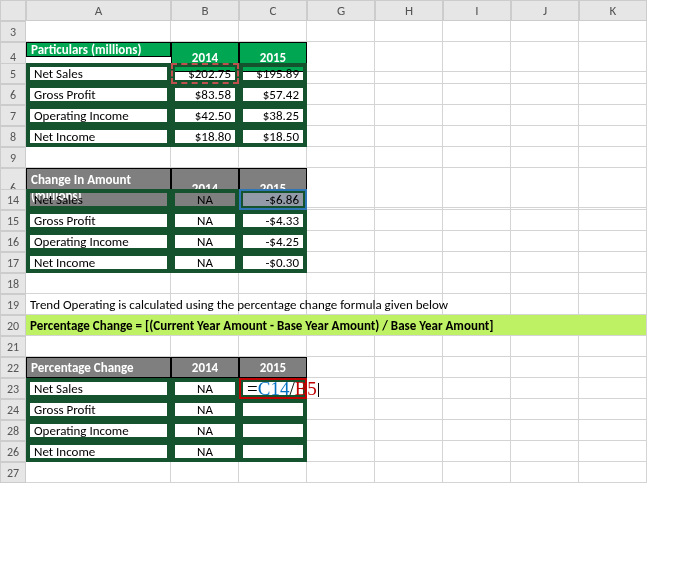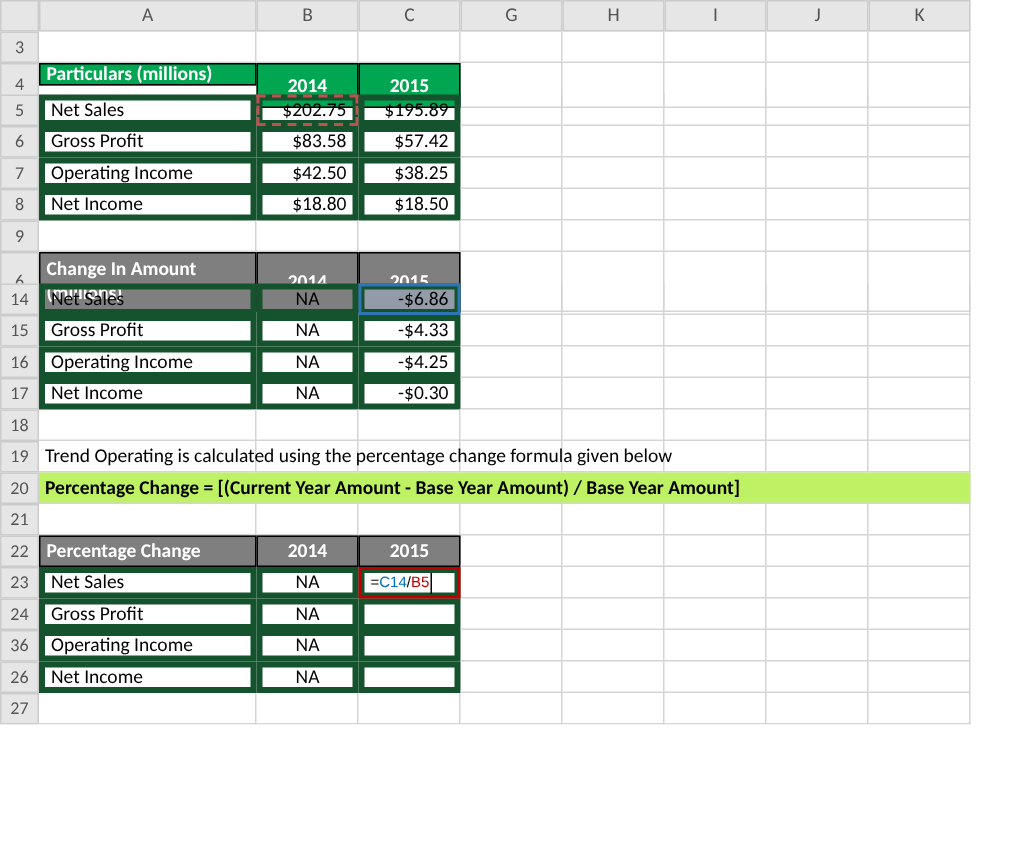--- a/index.html
+++ b/index.html
@@ -11,21 +11,21 @@
 .cell{border-right:1px solid #d4d4d4;border-bottom:1px solid #d4d4d4;display:flex;align-items:center;padding:0 4px;font-size:13px;overflow:visible;white-space:nowrap}
 .th-green{background:#00a651;color:#fff;font-weight:bold;border:1px solid #000;justify-content:flex-start}
 .th-green.ctr{justify-content:center}
 .th-gray{background:#7f7f7f;color:#fff;font-weight:bold;border:1px solid #000}
 .th-gray.ctr{justify-content:center}
 .td{border:4px solid #14532d;justify-content:flex-start}
 .td.ctr{justify-content:center}
 .td.rt{justify-content:flex-end}
 .sel-ref{outline:2px dashed #c0504d;outline-offset:-2px}
 .sel-cell-edit{outline:2px solid #c00000;outline-offset:-2px;position:relative;z-index:3}
-.formula-txt{font-family:Liberation Sans, sans-serif;font-size:10px}
+.formula-txt{font-family:Liberation Serif, serif;font-size:19px}
 .formula-txt .p1{color:#0070c0}
 .formula-txt .p2{color:#c00000}
 .hl{background:#bef264;font-weight:bold}
 .overflow{position:relative;z-index:2}
 .caret{display:inline-block;width:1px;height:14px;background:#000;vertical-align:middle;margin-left:1px}
 .sel-target{outline:2px solid #2e75b6;outline-offset:-2px;background:rgba(180,198,231,0.4)}
 </style>
 </head>
 <body>
 
@@ -220,21 +220,21 @@
 <div class="rownum">24</div>
 <div class="cell td">Gross Profit</div>
 <div class="cell td ctr">NA</div>
 <div class="cell td"></div>
 <div class="cell"></div>
       <div class="cell"></div>
       <div class="cell"></div>
       <div class="cell"></div>
       <div class="cell"></div>
 
-<div class="rownum">36</div>
+<div class="rownum">28</div>
 <div class="cell td">Operating Income</div>
 <div class="cell td ctr">NA</div>
 <div class="cell td"></div>
 <div class="cell"></div>
       <div class="cell"></div>
       <div class="cell"></div>
       <div class="cell"></div>
       <div class="cell"></div>
 
 <div class="rownum">26</div>

